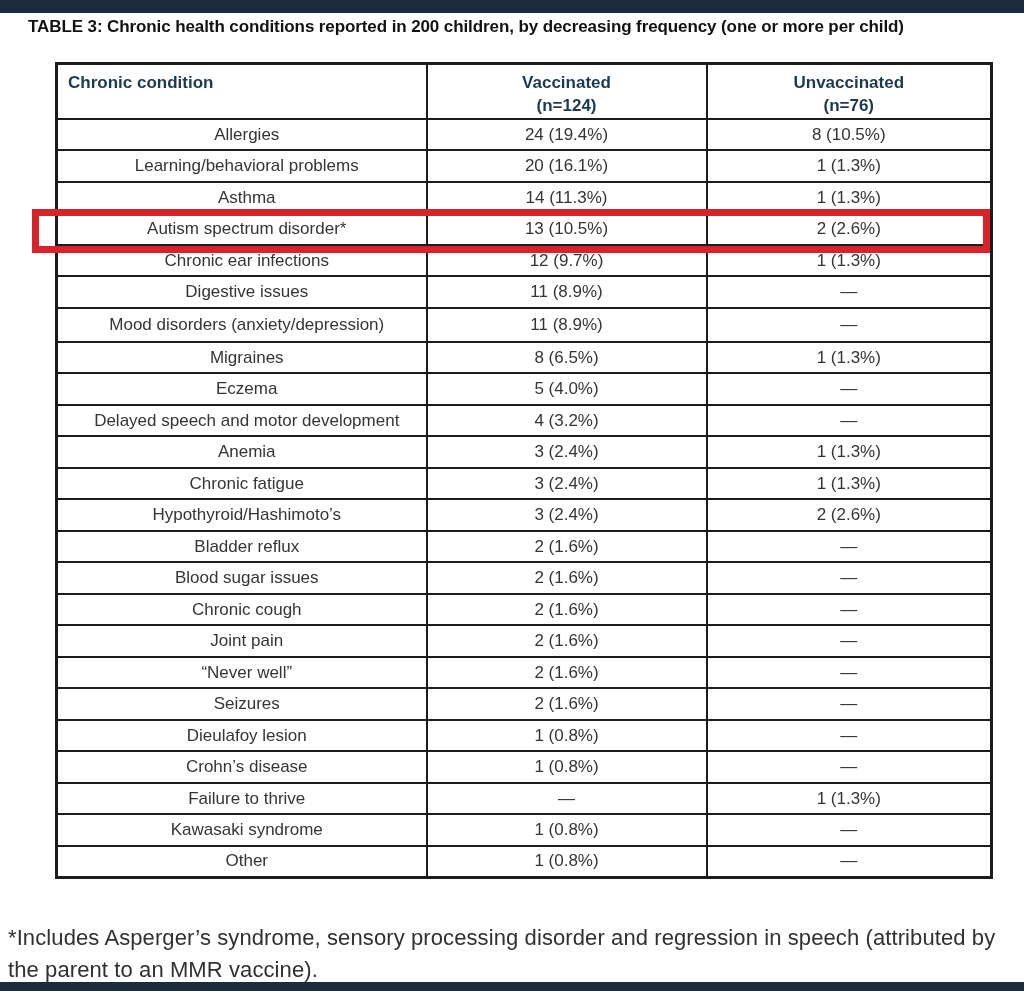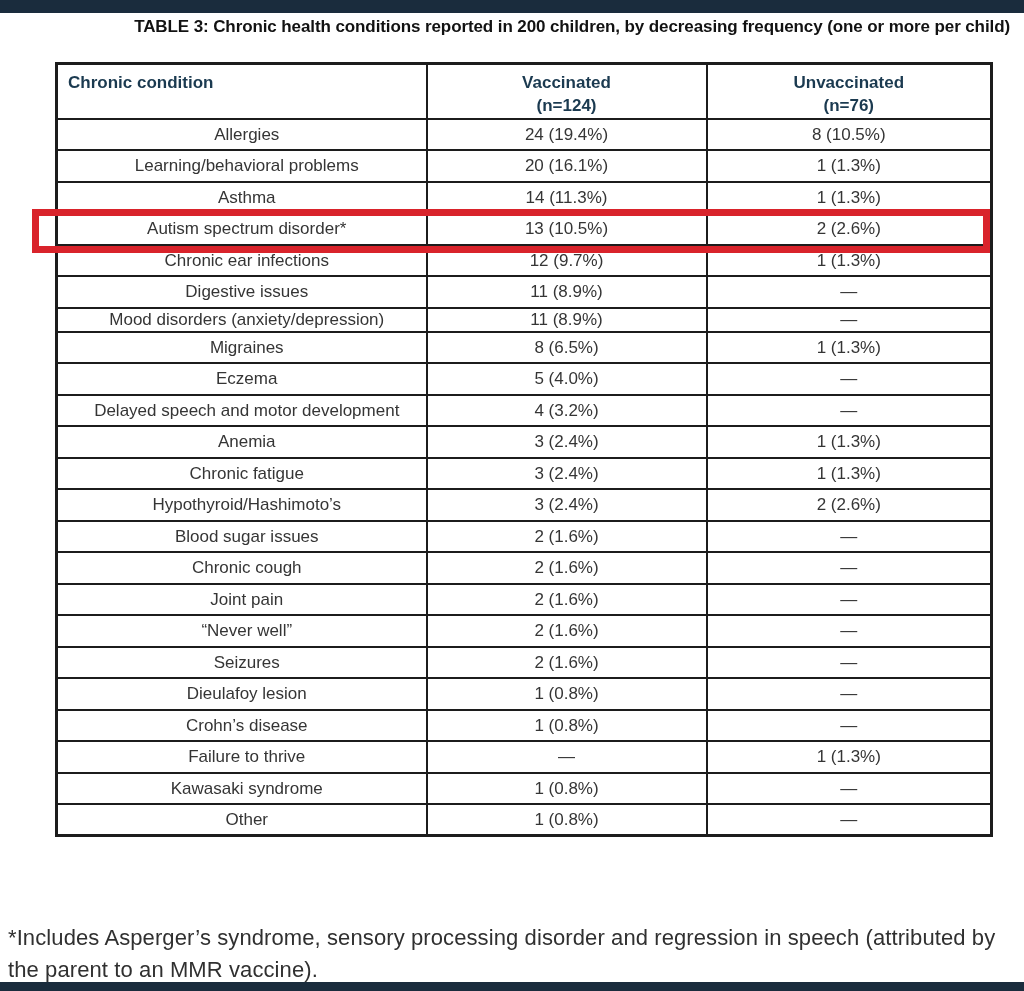--- a/index.html
+++ b/index.html
@@ -26,21 +26,20 @@
 
   .title {
     position: absolute;
     top: 17px;
     left: 28px;
     width: 982px;
     font-size: 17px;
     font-weight: bold;
     color: #121212;
     letter-spacing: -0.1px;
-    text-align: right;
   }
 
   table.main {
     position: absolute;
     left: 55px;
     top: 62px;
     width: 935px;
     border-collapse: collapse;
     table-layout: fixed;
     border: 3px solid #1c1c1c;
@@ -57,21 +56,21 @@
     font-weight: bold;
     color: #1b3a50;
     vertical-align: top;
     padding-top: 7px;
     text-align: center;
     line-height: 1.35;
     margin-left: 41px;
   }
   table.main th.cond { text-align: left; padding-left: 10px; }
   table.main tbody tr { height: 31.5px; }
-  table.main tbody tr:nth-child(7) { height: 24px; }
+  table.main tbody tr:nth-child(7) { height: 34px; }
   table.main td {
     font-size: 17px;
     color: #353535;
     text-align: center;
     vertical-align: middle;
   }
   table.main td.cond {
     text-align: center;
     padding-left: 10px;
   }
@@ -187,20 +186,25 @@
         <td class="cond">Chronic fatigue</td>
         <td>3 (2.4%)</td>
         <td>1 (1.3%)</td>
       </tr>
       <tr>
         <td class="cond">Hypothyroid/Hashimoto’s</td>
         <td>3 (2.4%)</td>
         <td>2 (2.6%)</td>
       </tr>
       <tr>
+        <td class="cond">Bladder reflux</td>
+        <td>2 (1.6%)</td>
+        <td>—</td>
+      </tr>
+      <tr>
         <td class="cond">Blood sugar issues</td>
         <td>2 (1.6%)</td>
         <td>—</td>
       </tr>
       <tr>
         <td class="cond">Chronic cough</td>
         <td>2 (1.6%)</td>
         <td>—</td>
       </tr>
       <tr>

